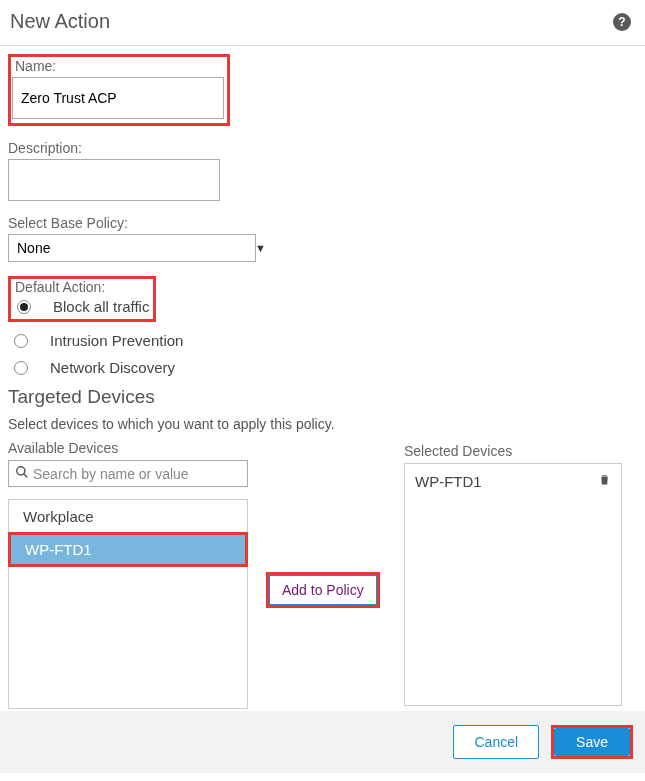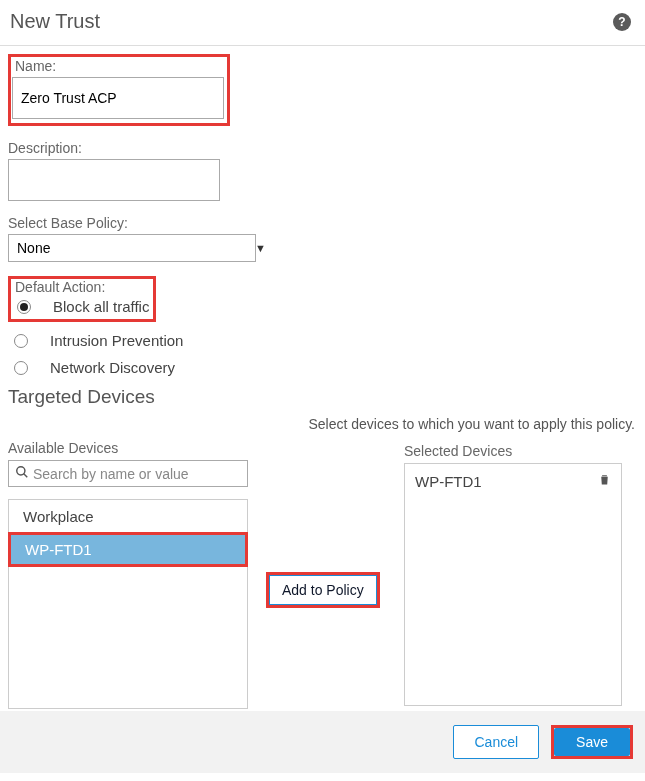--- a/index.html
+++ b/index.html
@@ -14,54 +14,54 @@
     .select-wrap { position: relative; width: 268px; }
     .select-input { width: 248px; height: 28px; border: 1px solid #aaa; padding: 2px 8px; font-size: 14px; background: #fff; appearance: none; -webkit-appearance: none; cursor: pointer; }
     .select-caret { position: absolute; right: 10px; top: 50%; transform: translateY(-50%); pointer-events: none; font-size: 11px; color: #333; }
     .highlight-red { border: 3px solid #e53935; padding: 1px 3px 4px 1px; display: inline-block; }
     .highlight-red-tight { border: 3px solid #e53935; padding: 0 4px 2px 0; display: inline-block; }
     .radio-row { display: flex; align-items: center; gap: 22px; margin-bottom: 10px; }
     .radio { width: 14px; height: 14px; border: 1px solid #888; border-radius: 50%; display: inline-flex; align-items: center; justify-content: center; cursor: pointer; margin-left: 6px; }
     .radio.checked::after { content: ''; width: 8px; height: 8px; border-radius: 50%; background: #222; display: block; }
     .radio-label { color: #444; font-size: 15px; }
     .section-title { font-size: 19px; color: #555; font-weight: 400; margin: 10px 0 8px 0; }
-    .instruction { color: #555; font-size: 14px; margin-bottom: 8px; text-align: right; }
+    .instruction { color: #555; font-size: 14px; margin-bottom: 8px; }
     .devices-area { display: flex; gap: 18px; align-items: center; }
     .col { flex: none; }
     .col-left { width: 240px; }
     .col-mid { width: 120px; padding-top: 30px; }
     .col-right { width: 218px; }
     .col-label { color: #666; font-size: 14px; margin-bottom: 4px; }
     .search-wrap { border: 1px solid #aaa; display: flex; align-items: center; padding: 4px 6px; margin-bottom: 12px; }
     .search-icon { font-size: 14px; color: #555; margin-right: 4px; }
     .search-input { border: none; outline: none; flex: 1; font-size: 14px; color: #555; }
     .search-input::placeholder { color: #888; }
     .list-box { border: 1px solid #ccc; min-height: 210px; }
     .list-parent { padding: 8px 14px; color: #444; font-size: 15px; }
     .list-item { padding: 6px 14px; color: #444; font-size: 15px; cursor: pointer; }
     .list-item.selected { background: #78b6dd; color: #fff; }
     .selected-box { border: 1px solid #ccc; min-height: 243px; padding: 8px 10px; }
     .selected-row { display: flex; justify-content: space-between; align-items: center; color: #444; font-size: 15px; }
     .trash-icon { cursor: pointer; color: #555; font-size: 15px; }
     .add-btn-wrap { border: 3px solid #e53935; display: inline-block; }
-    .add-btn { border: 1px solid #1a8cd8; color: #0f172a; background: #fff; padding: 6px 12px; font-size: 14px; cursor: pointer; }
+    .add-btn { border: 1px solid #1a8cd8; color: #701a75; background: #fff; padding: 6px 12px; font-size: 14px; cursor: pointer; }
     .footer { position: absolute; left: 0; bottom: 8px; width: 645px; background: #f2f2f2; padding: 14px 12px; display: flex; justify-content: flex-end; gap: 12px; }
     .btn-cancel { border: 1px solid #1a8cd8; color: #1a8cd8; background: #fff; padding: 6px 20px; font-size: 14px; cursor: pointer; border-radius: 2px; }
     .save-wrap { border: 3px solid #e53935; display: inline-block; }
     .btn-save { border: none; color: #fff; background: #1a8cd8; padding: 6px 22px; font-size: 14px; cursor: pointer; border-radius: 2px; }
     .name-block .label { margin-left: 3px; }
     .desc-block { margin-top: 14px; }
     .default-action-block { margin-top: 2px; margin-bottom: 6px; }
     .list-item-highlight { border: 3px solid #e53935; margin-top: -1px; margin-left: -1px; margin-right: -1px; }
   </style>
 </head>
 <body>
 
 <div class="header">
-  <h1>New Trust</h1>
+  <h1>New Action</h1>
   <div class="help-icon">?</div>
 </div>
 
 <div class="content">
 
   <div class="highlight-red name-block">
     <span class="label">Name:</span>
     <input type="text" class="text-input" value="Zero Trust ACP" style="">
   </div>
 

